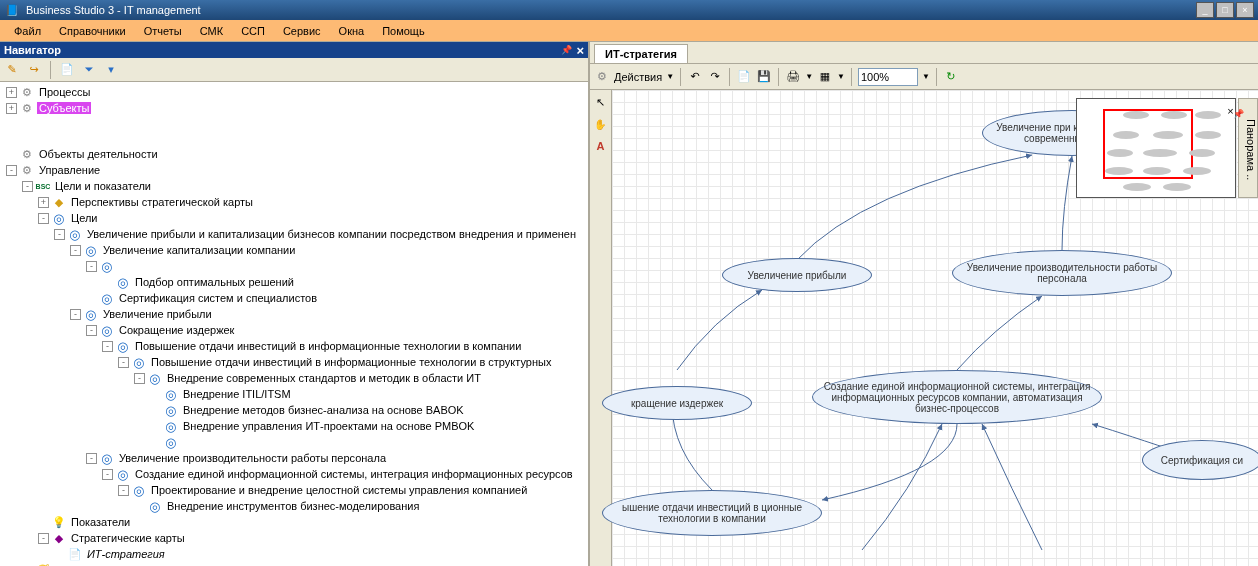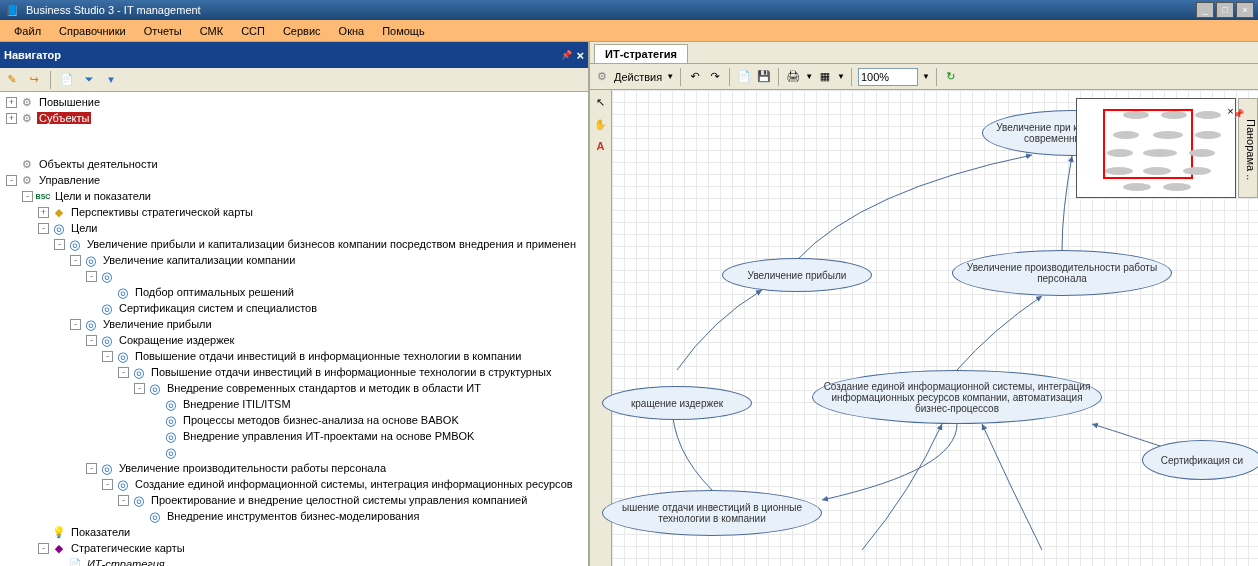--- a/index.html
+++ b/index.html
@@ -5,31 +5,31 @@
 * { box-sizing: border-box; margin: 0; padding: 0; font-family: Tahoma, sans-serif; font-size: 11px; }
 body { background: #ece9d8; width: 1258px; height: 566px; overflow: hidden; display: flex; flex-direction: column; }
 .titlebar { background: linear-gradient(#3a6ea5,#1e4776); color: #fff; height: 20px; display: flex; align-items: center; padding: 0 4px; justify-content: space-between; }
 .titlebar-left { display: flex; align-items: center; gap: 4px; }
 .titlebar-right { display: flex; gap: 2px; }
 .titlebar-btn { width: 18px; height: 16px; background: #c0c0c0; border: 1px solid #555; font-size: 9px; text-align: center; line-height: 14px; }
 .menubar { background: #fdba74; height: 22px; display: flex; align-items: center; padding: 0 6px; gap: 2px; border-bottom: 1px solid #aca899; }
 .menuitem { padding: 2px 8px; cursor: default; }
 .content { display: flex; flex: 1; overflow: hidden; }
 .nav-panel { width: 590px; display: flex; flex-direction: column; border-right: 2px solid #aca899; }
-.nav-header { background: linear-gradient(#15428b,#15428b); color: #fff; height: 26px; display: flex; align-items: center; justify-content: space-between; padding: 0 4px; font-weight: bold; }
+.nav-header { background: linear-gradient(#15428b,#15428b); color: #fff; height: 16px; display: flex; align-items: center; justify-content: space-between; padding: 0 4px; font-weight: bold; }
 .nav-header-right { display: flex; gap: 4px; }
 .nav-toolbar { background: #ece9d8; height: 24px; display: flex; align-items: center; padding: 0 4px; gap: 6px; border-bottom: 1px solid #aca899; }
 .tb-icon { width: 16px; height: 16px; display: flex; align-items: center; justify-content: center; }
 .tree { flex: 1; background: #fff; overflow: auto; padding: 2px; }
 .tree-row { display: flex; align-items: center; height: 16px; white-space: nowrap; cursor: default; }
 .exp { width: 11px; height: 11px; border: 1px solid #919191; text-align: center; line-height: 8px; font-size: 9px; color: #666; margin-right: 2px; background: #fff; }
 .exp-none { width: 13px; }
 .ticon { width: 16px; height: 16px; margin-right: 2px; display: flex; align-items: center; justify-content: center; }
 .lbl { padding: 0 2px; }
-.lbl.sel { background: #b91c1c; color: #fff; }
+.lbl.sel { background: #d946ef; color: #fff; }
 .diagram-panel { flex: 1; display: flex; flex-direction: column; position: relative; overflow: hidden; }
 .tab-row { height: 22px; display: flex; align-items: flex-end; padding-left: 4px; border-bottom: 1px solid #aca899; }
 .tab { background: #fff; border: 1px solid #aca899; border-bottom: none; padding: 3px 10px; font-weight: bold; }
 .diagram-toolbar { height: 26px; background: #ece9d8; display: flex; align-items: center; padding: 0 4px; gap: 4px; border-bottom: 1px solid #aca899; }
 .sep { width: 1px; height: 18px; background: #aca899; margin: 0 2px; }
 .zoom { width: 60px; height: 18px; border: 1px solid #7f9db9; background: #fff; font-size: 11px; padding: 0 2px; }
 .canvas-wrap { flex: 1; position: relative; overflow: hidden; background: #fff; }
 .left-tools { width: 22px; background: #ece9d8; border-right: 1px solid #aca899; position: absolute; left: 0; top: 0; bottom: 0; display: flex; flex-direction: column; align-items: center; padding-top: 4px; gap: 6px; }
 .canvas { position: absolute; left: 22px; top: 0; right: 0; bottom: 0; background-image: linear-gradient(#e8e8e8 1px, transparent 1px), linear-gradient(90deg, #e8e8e8 1px, transparent 1px); background-size: 12px 12px; }
 .oval { position: absolute; background: #e8f0fa; border: 1px solid #4a6a9a; border-radius: 50%; display: flex; align-items: center; justify-content: center; text-align: center; padding: 4px 10px; font-size: 10px; color: #333; }
@@ -87,21 +87,21 @@
       <span class="tb-icon i-fwd"></span>
       <div class="sep"></div>
       <span class="tb-icon i-doc"></span>
       <span class="tb-icon i-funnel"></span>
       <span class="tb-icon i-filter"></span>
     </div>
     <div class="tree" id="tree">
         <div class="tree-row" style="padding-left: 4px;">
           <div class="exp">+</div>
           <span class="ticon i-gear"></span>
-          <span class="lbl">Повышение</span>
+          <span class="lbl">Процессы</span>
         </div>
         <div class="tree-row" style="padding-left: 4px;">
           <div class="exp">+</div>
           <span class="ticon i-gear"></span>
           <span class="lbl sel">Субъекты</span>
         </div>
         <div class="tree-row" style="padding-left: 4px; margin-top: 30px;">
           <div class="exp-none"></div>
           <span class="ticon i-gear"></span>
           <span class="lbl">Объекты деятельности</span>
@@ -176,21 +176,21 @@
           <span class="lbl">Внедрение современных стандартов и методик в области ИТ</span>
         </div>
         <div class="tree-row" style="padding-left: 148px;">
           <div class="exp-none"></div>
           <span class="ticon i-target"></span>
           <span class="lbl">Внедрение ITIL/ITSM</span>
         </div>
         <div class="tree-row" style="padding-left: 148px;">
           <div class="exp-none"></div>
           <span class="ticon i-target"></span>
-          <span class="lbl">Процессы методов бизнес-анализа на основе BABOK</span>
+          <span class="lbl">Внедрение методов бизнес-анализа на основе BABOK</span>
         </div>
         <div class="tree-row" style="padding-left: 148px;">
           <div class="exp-none"></div>
           <span class="ticon i-target"></span>
           <span class="lbl">Внедрение управления ИТ-проектами на основе PMBOK</span>
         </div>
         <div class="tree-row" style="padding-left: 148px;">
           <div class="exp-none"></div>
           <span class="ticon i-target"></span>
         </div>

